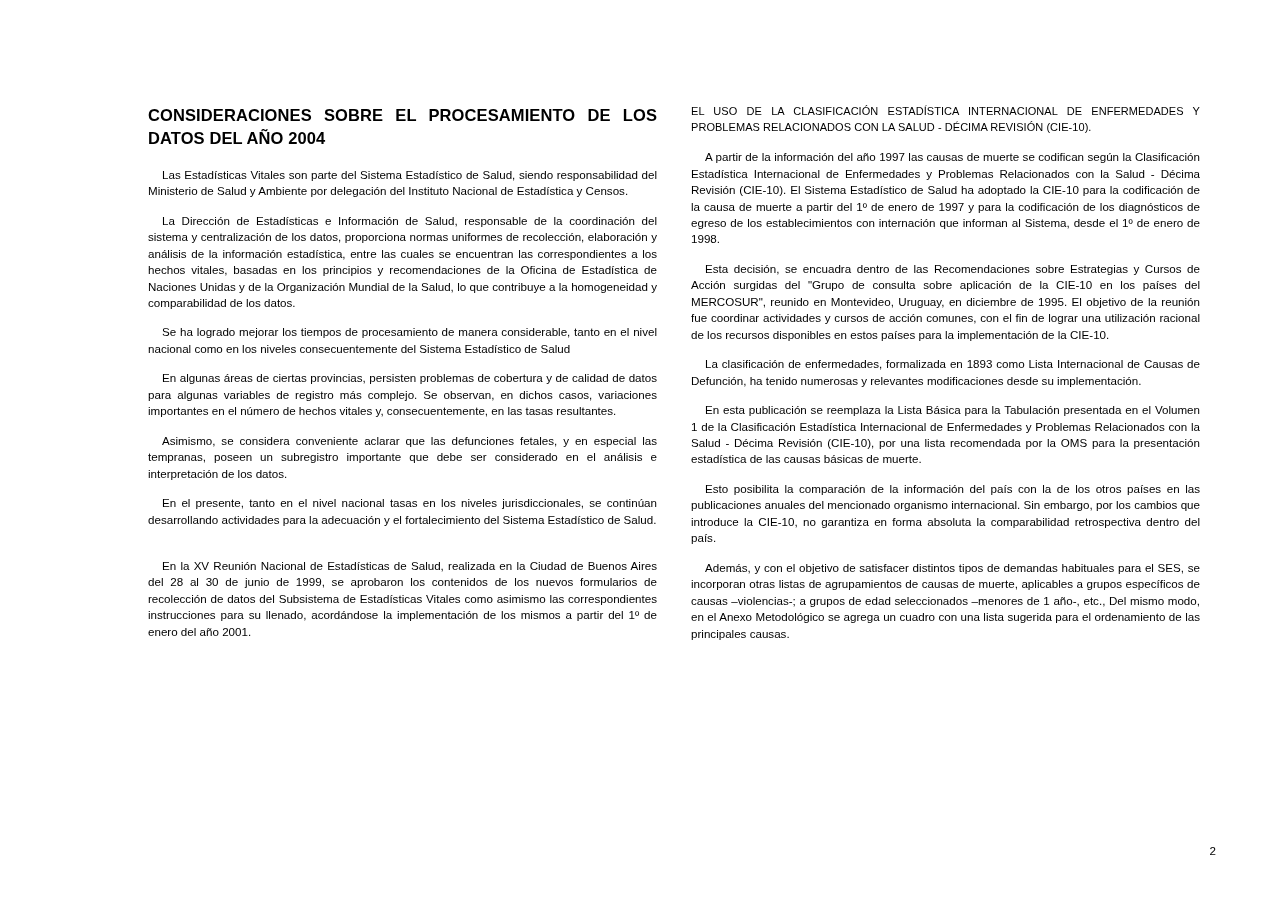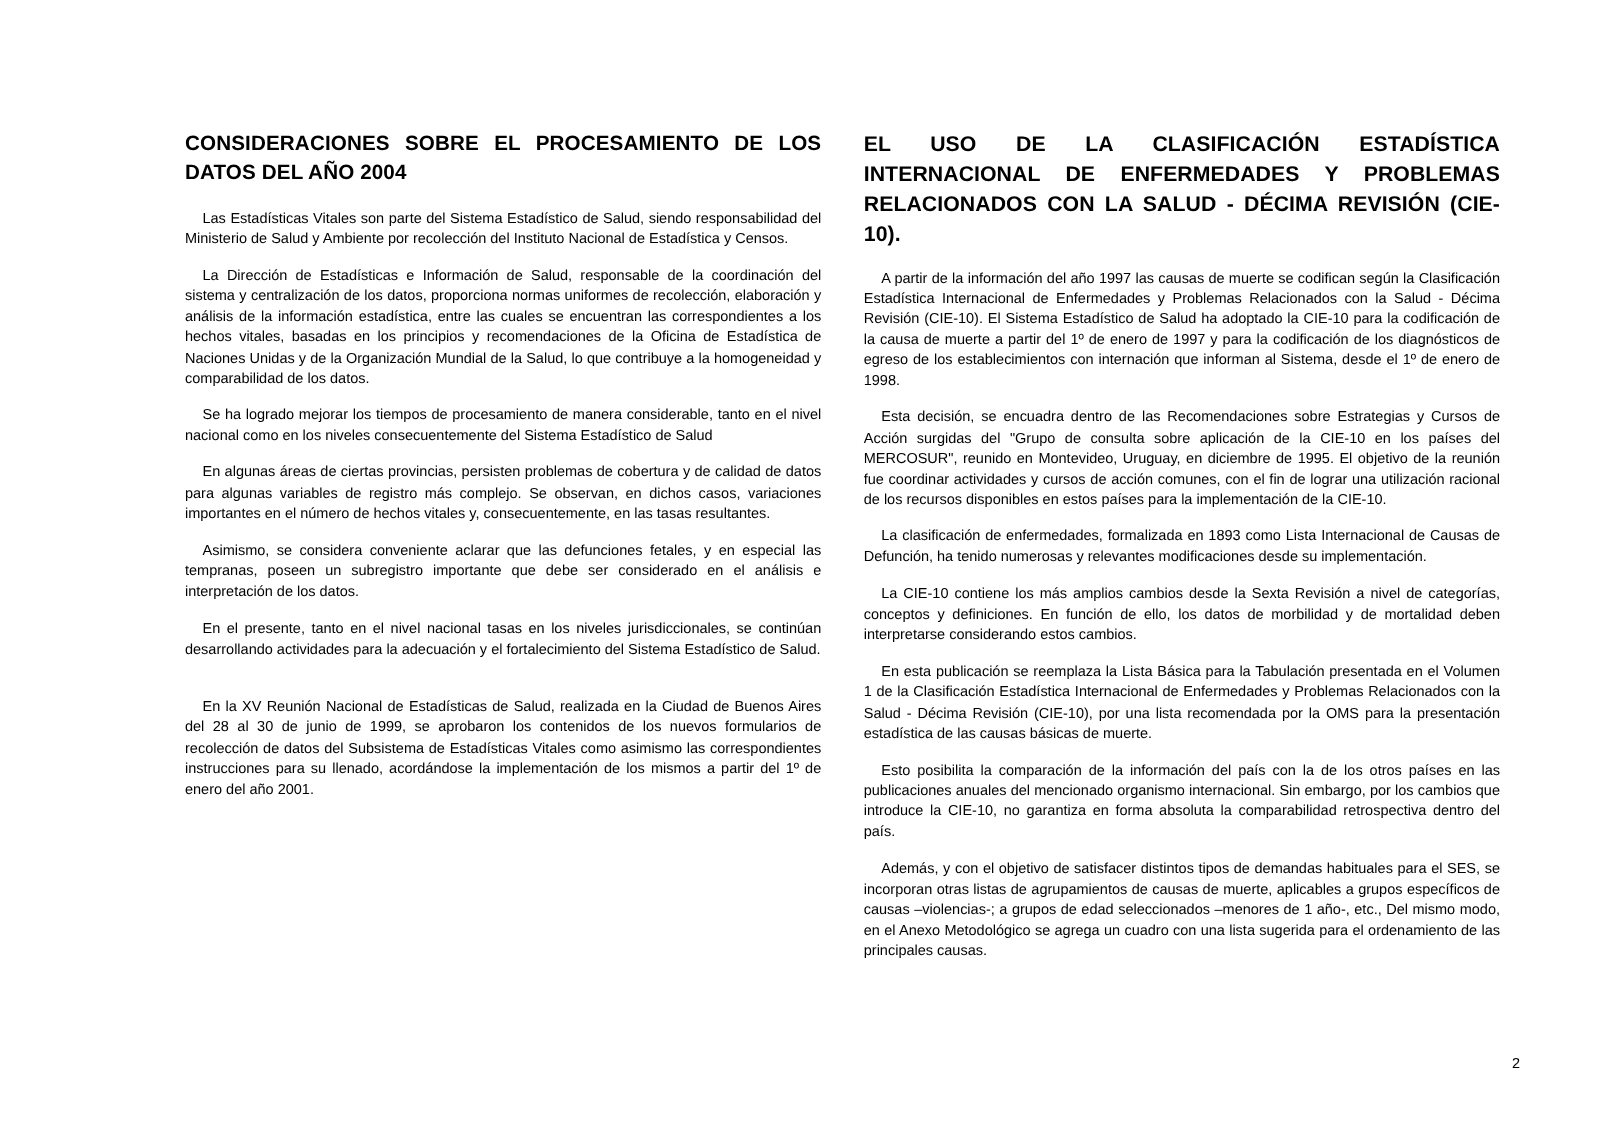--- a/index.html
+++ b/index.html
@@ -49,22 +49,22 @@
     font-weight: bold;
     line-height: 1.42;
     text-align: justify;
     text-align-last: left;
     margin: 0 0 16px 0;
     letter-spacing: 0.1px;
   }
 
   
   .heading-minor {
-    font-size: 17px;
-    font-weight: bold;
+    font-size: 11px;
+    font-weight: normal;
     line-height: 1.42;
     text-align: justify;
     text-align-last: left;
     margin: 0 0 14px 0;
     letter-spacing: 0.05px;
   }
 
   p.body-text {
     font-size: 11.6px;
     line-height: 1.42;
@@ -90,36 +90,35 @@
 </head>
 <body>
 
 <div class="page">
 
   <div class="columns">
 
     <div class="col">
       <h1 class="heading-major">CONSIDERACIONES SOBRE EL PROCESAMIENTO DE LOS DATOS DEL AÑO 2004</h1>
 
-      <p class="body-text">Las Estadísticas Vitales son parte del Sistema Estadístico de Salud, siendo responsabilidad del Ministerio de Salud y Ambiente por recolección del Instituto Nacional de Estadística y Censos.</p>
+      <p class="body-text">Las Estadísticas Vitales son parte del Sistema Estadístico de Salud, siendo responsabilidad del Ministerio de Salud y Ambiente por delegación del Instituto Nacional de Estadística y Censos.</p>
       <p class="body-text">La Dirección de Estadísticas e Información de Salud, responsable de la coordinación del sistema y centralización de los datos, proporciona normas uniformes de recolección, elaboración y análisis de la información estadística, entre las cuales se encuentran las correspondientes a los hechos vitales, basadas en los principios y recomendaciones de la Oficina de Estadística de Naciones Unidas y de la Organización Mundial de la Salud, lo que contribuye a la homogeneidad y comparabilidad de los datos.</p>
       <p class="body-text">Se ha logrado mejorar los tiempos de procesamiento de manera considerable, tanto en el nivel nacional como en los niveles consecuentemente del Sistema Estadístico de Salud</p>
       <p class="body-text">En algunas áreas de ciertas provincias,  persisten problemas de cobertura y de calidad de datos para algunas variables de registro más complejo. Se observan, en dichos casos,   variaciones importantes en el número de hechos vitales y, consecuentemente, en las tasas resultantes.</p>
       <p class="body-text">Asimismo, se considera conveniente aclarar que las defunciones fetales, y en especial las tempranas, poseen un subregistro importante que debe ser considerado en el análisis e interpretación de los datos.</p>
       <p class="body-text gap-extra">En el presente, tanto en el nivel nacional tasas en los niveles jurisdiccionales, se continúan desarrollando actividades para la adecuación y el fortalecimiento del Sistema Estadístico de Salud.</p>
       <p class="body-text">En la XV Reunión Nacional de Estadísticas de Salud, realizada en la Ciudad de Buenos Aires del 28 al 30 de junio de 1999, se aprobaron los contenidos de los nuevos formularios de recolección de datos del Subsistema de Estadísticas Vitales como asimismo las correspondientes instrucciones para su llenado, acordándose la implementación de los mismos a partir del 1º de enero del año 2001.</p>
     </div>
 
     <div class="col-right">
       <h2 class="heading-minor">EL USO DE LA CLASIFICACIÓN ESTADÍSTICA INTERNACIONAL DE ENFERMEDADES Y PROBLEMAS RELACIONADOS CON LA SALUD - DÉCIMA REVISIÓN (CIE-10).</h2>
 
       <p class="body-text">A partir de la información del año 1997 las causas de muerte se codifican según la Clasificación Estadística Internacional de Enfermedades y Problemas Relacionados con la Salud - Décima Revisión (CIE-10). El Sistema Estadístico de Salud ha adoptado la CIE-10 para la codificación de la causa de muerte a partir del 1º de enero de 1997 y para la codificación de los diagnósticos de egreso de los establecimientos con internación que informan al Sistema, desde el 1º de enero de 1998.</p>
       <p class="body-text">Esta decisión, se encuadra dentro de las Recomendaciones sobre Estrategias y Cursos de Acción surgidas del "Grupo de consulta sobre aplicación de la CIE-10 en los países del MERCOSUR", reunido en Montevideo, Uruguay,  en diciembre de 1995. El objetivo de la reunión fue coordinar actividades y cursos de acción comunes, con el fin de lograr una utilización racional de los recursos disponibles en estos países para la implementación de la CIE-10.</p>
       <p class="body-text">La clasificación de enfermedades, formalizada en 1893 como Lista Internacional de Causas de Defunción, ha tenido numerosas y relevantes modificaciones desde su implementación.</p>
-      <p class="body-text">La CIE-10 contiene los más amplios cambios desde la Sexta Revisión a nivel de categorías, conceptos y definiciones. En función de ello, los datos de morbilidad  y de mortalidad deben interpretarse considerando estos cambios.</p>
       <p class="body-text">En esta publicación se reemplaza la Lista Básica para la Tabulación presentada en el Volumen 1 de la Clasificación Estadística Internacional de Enfermedades y Problemas Relacionados con la Salud - Décima Revisión (CIE-10), por una lista recomendada por la OMS para la presentación estadística de las causas básicas de muerte.</p>
       <p class="body-text">Esto posibilita la comparación de la información del país con la de los otros países en las publicaciones anuales del mencionado organismo internacional. Sin embargo, por los cambios que introduce la CIE-10, no garantiza en forma absoluta la comparabilidad retrospectiva dentro del país.</p>
       <p class="body-text">Además, y con el objetivo de satisfacer distintos tipos de demandas habituales para el SES,  se incorporan otras listas de agrupamientos de causas de muerte, aplicables a grupos específicos de causas –violencias-; a grupos de edad seleccionados –menores de 1 año-, etc., Del mismo modo,  en el Anexo Metodológico se agrega un cuadro con una lista sugerida para el ordenamiento de las principales causas.</p>
     </div>
 
   </div>
 
   <div class="page-number">2</div>
 
 </div>

